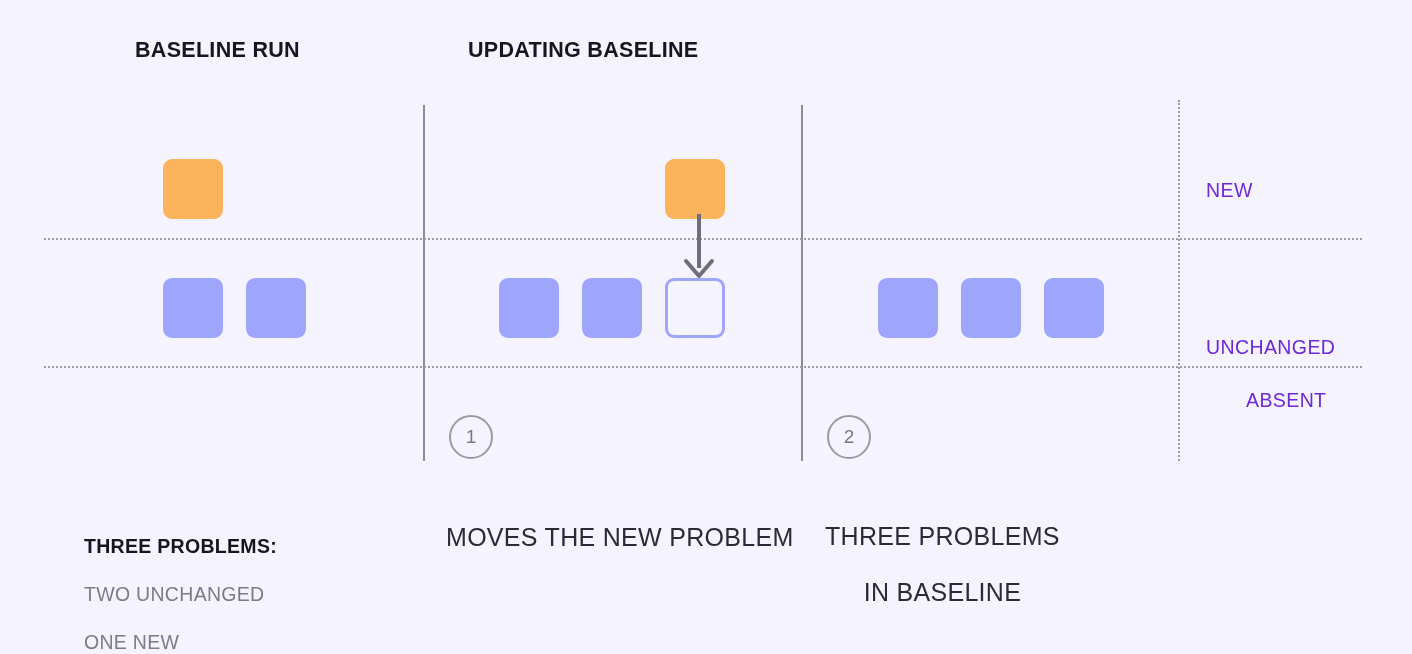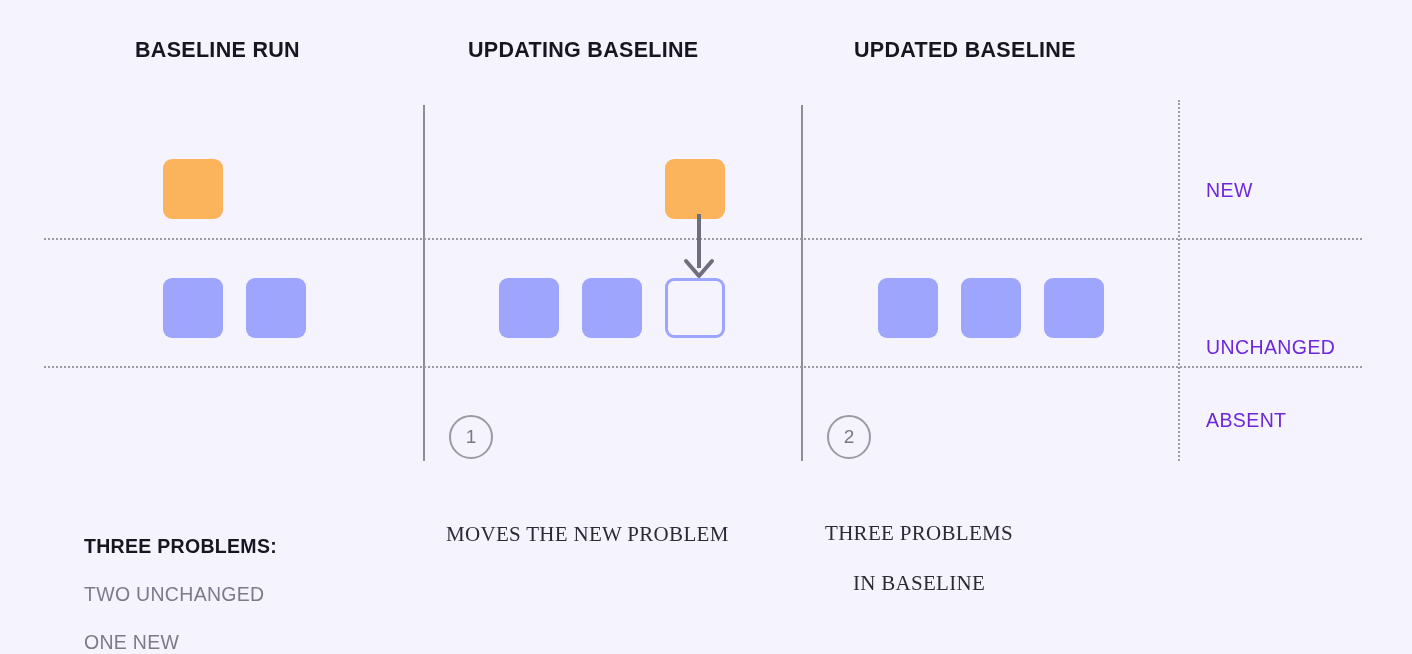--- a/index.html
+++ b/index.html
@@ -70,21 +70,21 @@
     position: absolute;
     left: 1206px;
     font-size: 19.5px;
     color: #6d28d9;
     letter-spacing: 0.4px;
     white-space: nowrap;
     transform: translateY(-50%);
   }
   #band-new       { top: 190px; }
   #band-unchanged { top: 309px; margin-top: 38px; }
-  #band-absent    { top: 420px; }
+  #band-absent    { top: 400px; margin-left: 40px; }
 
   
   .sq {
     position: absolute;
     width: 60px;
     height: 60px;
     border-radius: 9px;
     box-sizing: border-box;
   }
   .sq-new      { background: #fbb45c; }
@@ -133,37 +133,35 @@
     margin-top: 12px;
   }
   .caption .cap-muted {
     display: block;
     font-size: 19.5px;
     color: #7b7b8c;
     letter-spacing: 0.3px;
   }
   .caption .cap-plain {
     display: block;
-    font-size: 21px;
+    font-size: 25px;
     color: #2b2b38;
     letter-spacing: 0.3px;
-    font-family: Liberation Serif, serif;
   }
   #cap-1 { left: 84px;  top: 499px; }
   #cap-2 { left: 446px; top: 498px; }
   #cap-3 { left: 825px; top: 497px; text-align: center; }
 </style>
 </head>
 <body>
 
 <div id="stage">
 
   <div class="col-header" id="hdr-1">BASELINE RUN</div>
   <div class="col-header" id="hdr-2">UPDATING BASELINE</div>
-  <div class="col-header" id="hdr-3">UPDATED BASELINE</div>
 
   <div class="v-divider" id="vdiv-1"></div>
   <div class="v-divider" id="vdiv-2"></div>
   <div id="vdiv-dotted"></div>
 
   <div class="h-dotted" id="hdot-1"></div>
   <div class="h-dotted" id="hdot-2"></div>
 
   <div class="band-label" id="band-new">NEW</div>
   <div class="band-label" id="band-unchanged">UNCHANGED</div>

